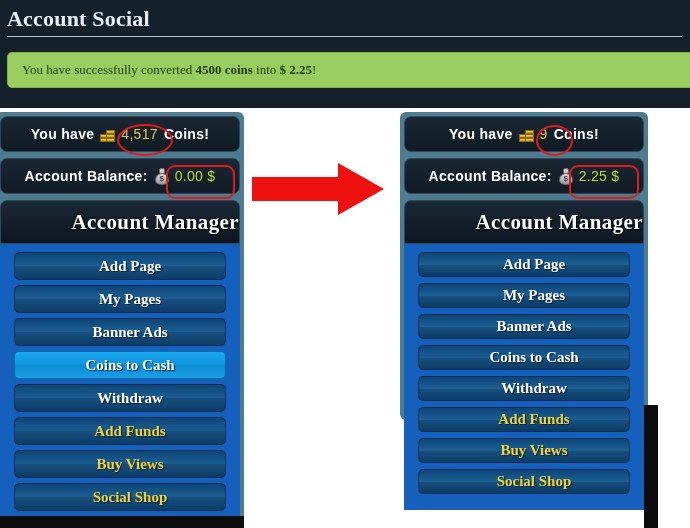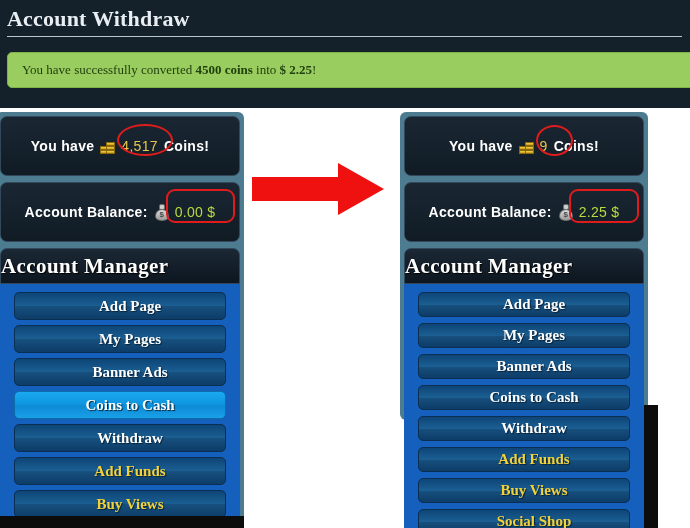--- a/index.html
+++ b/index.html
@@ -84,21 +84,21 @@
     width: 248px;
     height: 308px;
     background: #4d7c91;
     padding: 4px;
     border-radius: 6px;
   }
 
   
   .info-box {
     box-sizing: border-box;
-    height: 60px;
+    height: 36px;
     background: linear-gradient(to bottom, #1a2733 0%, #101b24 100%);
     border: 1px solid #33485a;
     border-radius: 7px;
     display: flex;
     align-items: center;
     justify-content: center;
     margin-bottom: 6px;
     position: relative;
   }
   .info-label {
@@ -187,27 +187,27 @@
   .annot-rect {
     position: absolute;
     border: 2px solid #e01b1b;
     border-radius: 9px;
     pointer-events: none;
   }
 
   
   .am-header {
     box-sizing: border-box;
-    height: 36px;
+    height: 44px;
     background: linear-gradient(to bottom, #1b2835 0%, #0d1620 100%);
     border: 1px solid #33485a;
     border-radius: 7px 7px 0 0;
     display: flex;
     align-items: center;
-    justify-content: flex-start;
+    justify-content: flex-end;
   }
   .am-title {
     font-family: "Liberation Serif", serif;
     font-size: 21px;
     font-weight: bold;
     color: #ffffff;
     letter-spacing: 0.4px;
     text-shadow: 1px 1px 1px #000;
   }
   .am-menu {
@@ -281,21 +281,21 @@
     width: 0; height: 0;
     border-top: 26px solid transparent;
     border-bottom: 26px solid transparent;
     border-left: 46px solid #ef1010;
   }
 </style>
 </head>
 <body>
 
 <div class="page-header">
-  <div class="page-title">Account Withdraw</div>
+  <div class="page-title">Account Social</div>
   <div class="title-rule"></div>
 
   <div class="alert-success">
     <div class="alert-text"><span>You have successfully converted </span><b>4500 coins</b><span> into </span><b>$ 2.25</b><span>!</span></div>
   </div>
 </div>
 
 <div class="panel panel-left">
 
   <div class="info-box">

